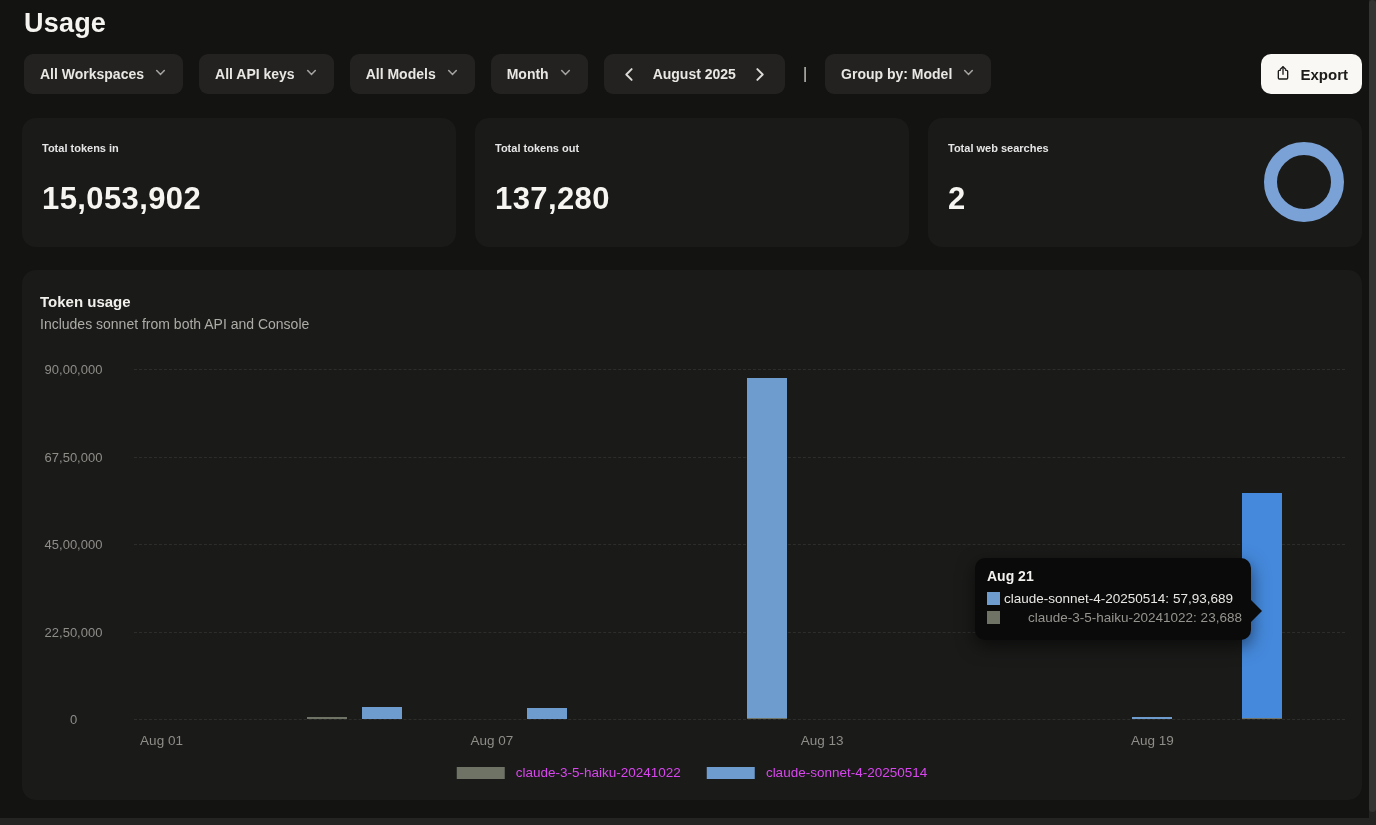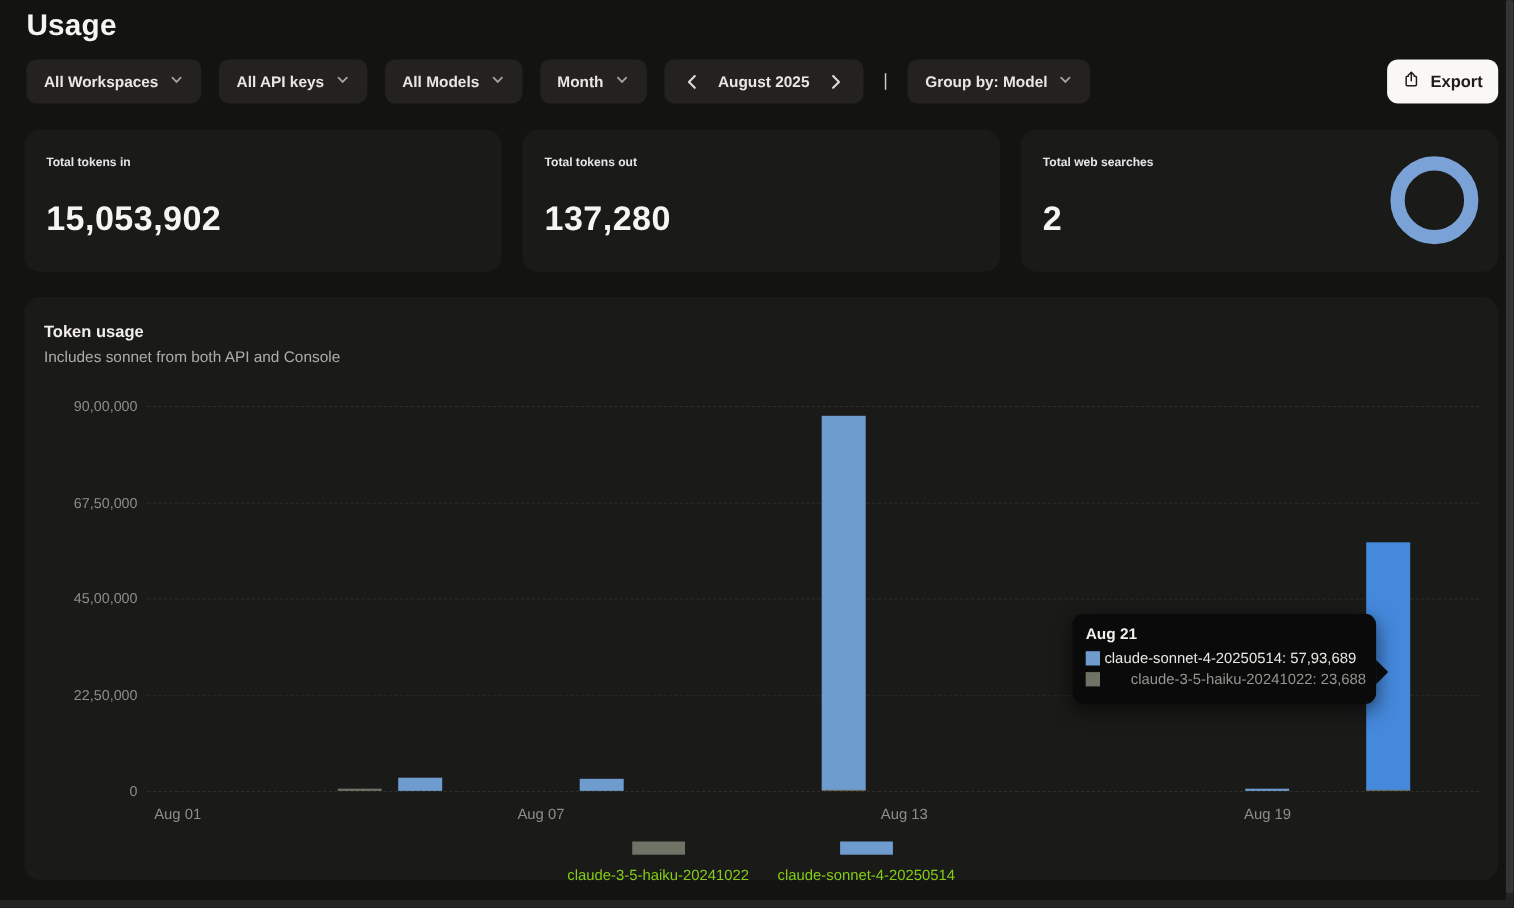--- a/index.html
+++ b/index.html
@@ -51,29 +51,29 @@
   }
   
   .chart-card {
     position:absolute; left:22px; top:270px; width:1340px; height:530px;
     background:#1a1a19; border-radius:14px;
   }
   .chart-title { position:absolute; left:18px; top:23px; font-size:15px; font-weight:700; color:#f1efeb; }
   .chart-subtitle { position:absolute; left:18px; top:46px; font-size:14px; color:#aeaca7; }
   #plot { position:absolute; inset:0; }
   .gridline { position:absolute; border-top:1px dashed #2d2d2b; height:0; }
-  .ytick { position:absolute; width:103px; text-align:right; font-size:13px; color:#8f8d88; transform:translateY(-50%); }
+  .ytick { position:absolute; width:103px; text-align:center; font-size:13px; color:#8f8d88; transform:translateY(-50%); }
   .xtick { position:absolute; font-size:13.5px; color:#8f8d88; transform:translateX(-50%); white-space:nowrap; }
   .bar-seg { position:absolute; }
   
   .legend {
     position:absolute; left:50%; top:495px; transform:translateX(-50%);
     display:flex; align-items:center; gap:26px;
   }
-  .legend-item { display:flex; align-items:center; gap:11px; font-size:13.5px; color:#84cc16;flex-direction:column; }
+  .legend-item { display:flex; align-items:center; gap:11px; font-size:13.5px; color:#d946ef; }
   .legend-swatch { width:48px; height:12px; }
   
   .tooltip {
     position:absolute; left:953px; top:288px; width:276px;
     background:#0a0a0a; border-radius:10px; padding:10px 12px 11px 12px;
     box-shadow:0 6px 18px rgba(0,0,0,.55); z-index:5;
   }
   .tooltip:after {
     content:""; position:absolute; right:-11px; top:42px;
     border-top:11px solid transparent; border-bottom:11px solid transparent;

